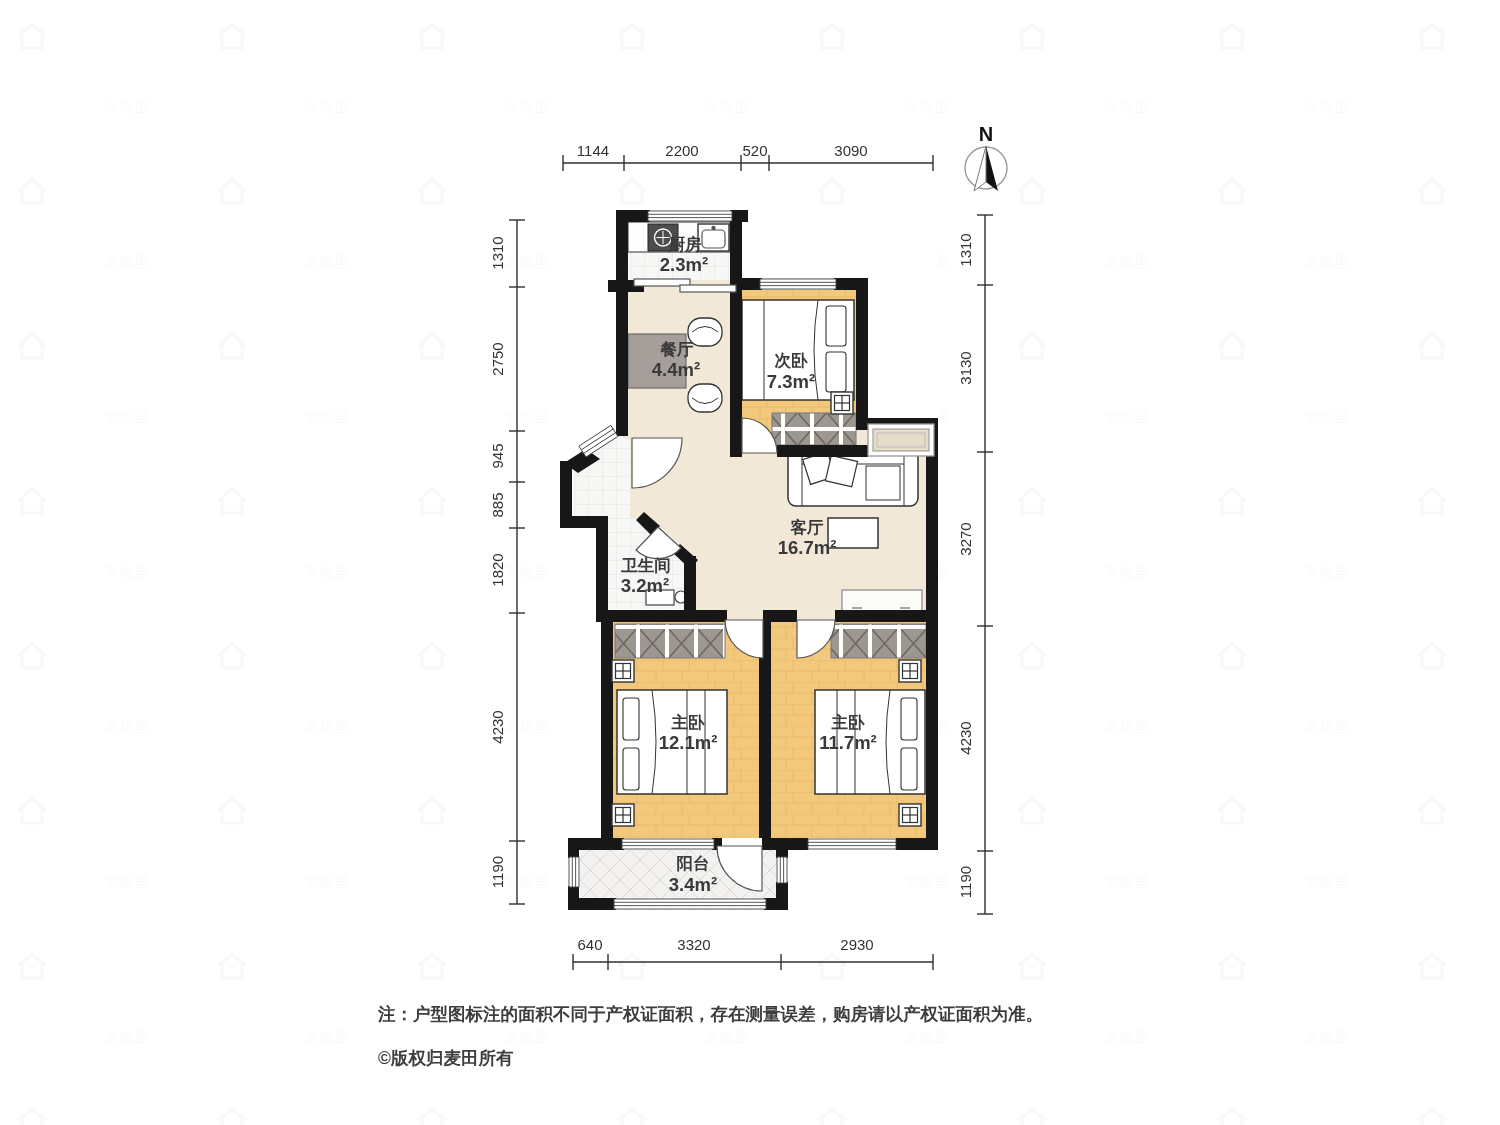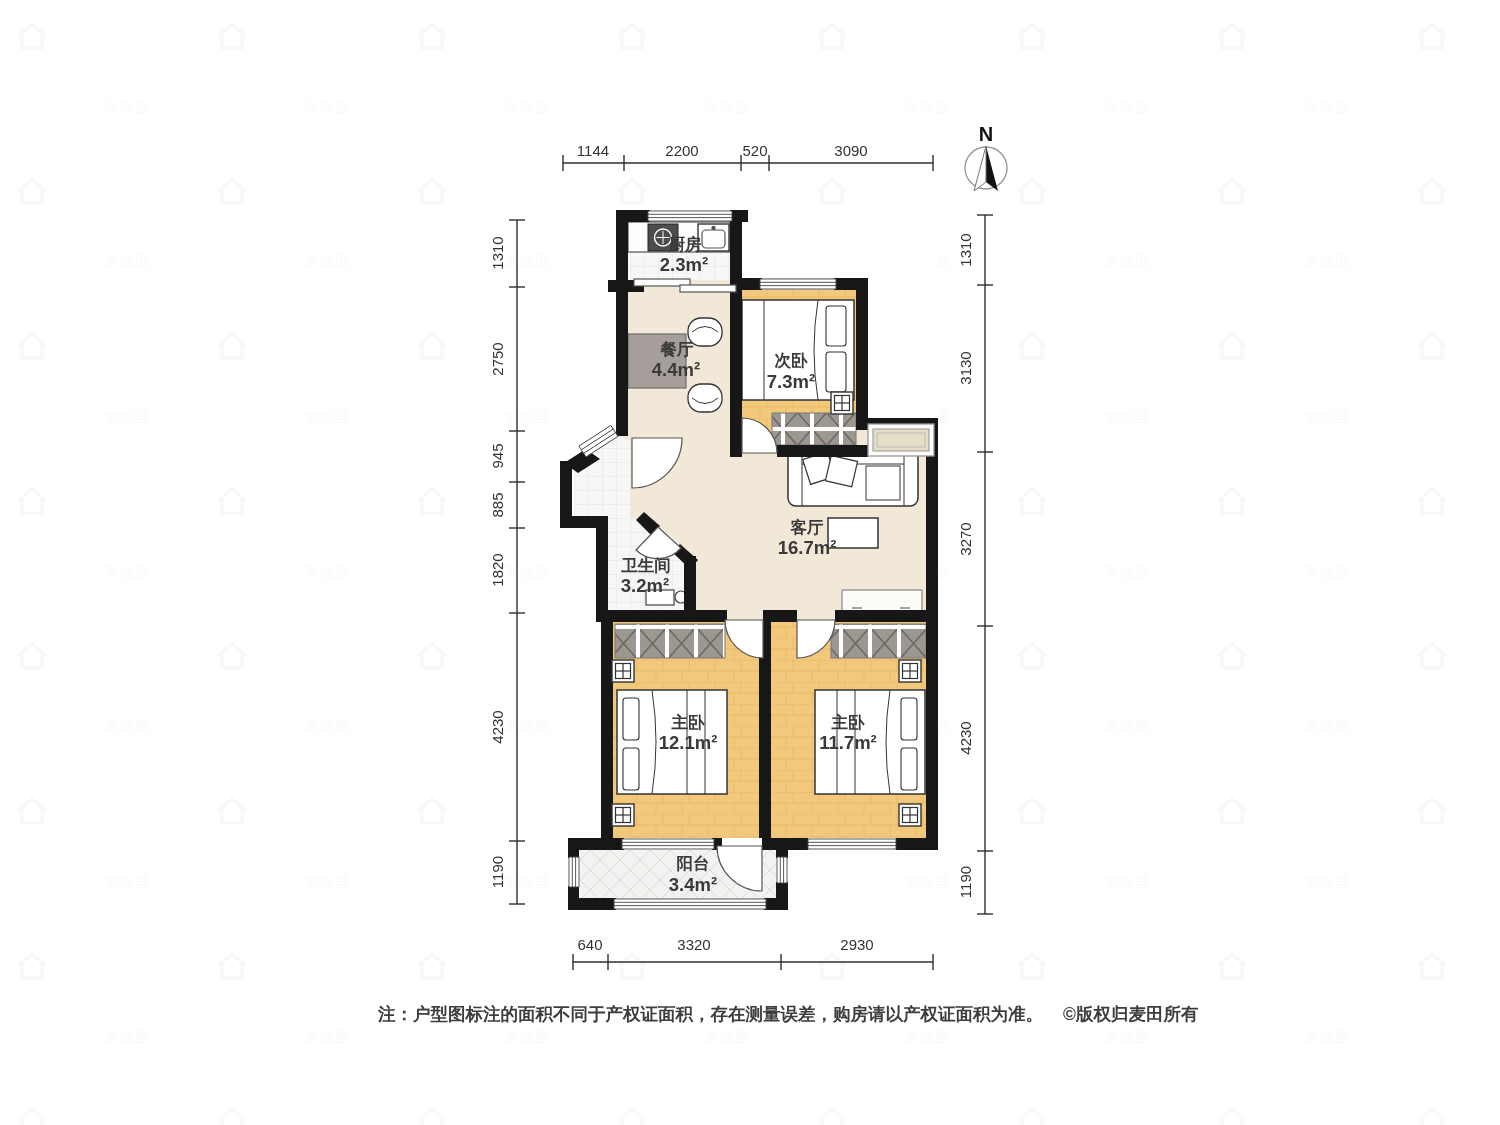--- a/index.html
+++ b/index.html
@@ -5,21 +5,21 @@
   html,body{margin:0;padding:0;background:#fff;}
   body{font-family:"Liberation Sans","DejaVu Sans",sans-serif;}
   .canvas{position:relative;width:1500px;height:1125px;background:#ffffff;overflow:hidden;}
   svg{position:absolute;left:0;top:0;}
   svg text{font-family:"Liberation Sans","DejaVu Sans",sans-serif;}
   .room-name{font-size:16.5px;font-weight:bold;fill:#3a3a3a;}
   .room-area{font-size:18.5px;font-weight:bold;fill:#3a3a3a;}
   .dim{font-size:15px;fill:#333;}
   .north-n{font-size:20px;font-weight:bold;fill:#111;}
   .footer{position:absolute;left:378px;top:1002px;display:flex;gap:20px;
-          font-size:17.5px;font-weight:bold;color:#3d3d3d;white-space:nowrap;}
+          font-size:17.5px;font-weight:bold;color:#3d3d3d;white-space:nowrap;flex-direction:column;}
 </style>
 </head>
 <body>
 
 <div class="canvas">
 
 <svg width="1500" height="1125" viewBox="0 0 1500 1125">
   <defs>
     <pattern id="tile" width="14" height="14" patternUnits="userSpaceOnUse">
       <rect width="14" height="14" fill="#f7f7f6"></rect>

